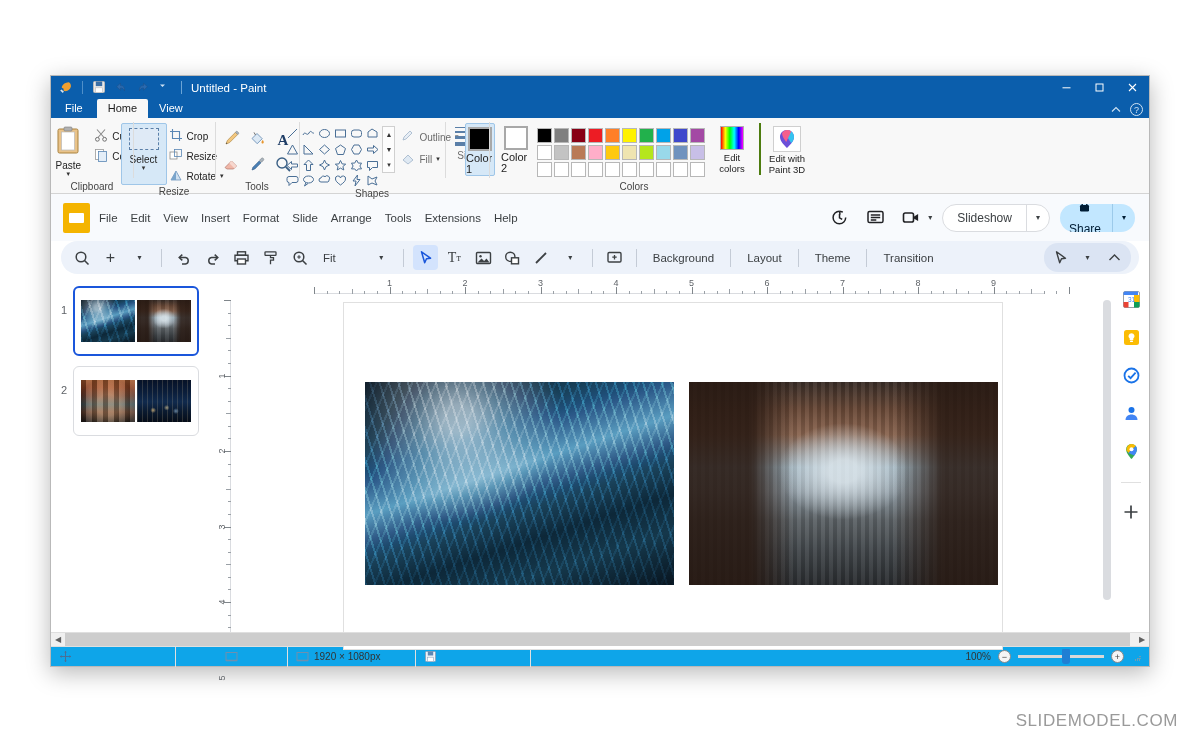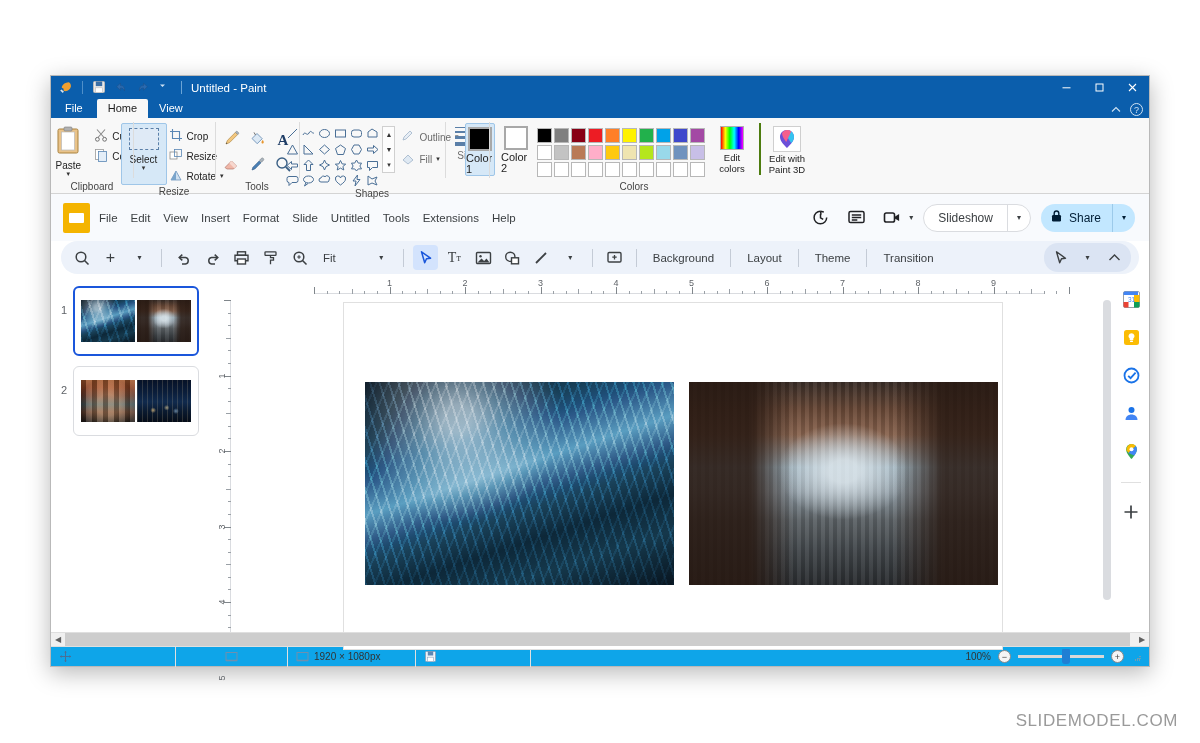--- a/index.html
+++ b/index.html
@@ -137,21 +137,21 @@
   .gs-header-right { margin-left:auto; display:flex; align-items:center; gap:10px; }
   .hdr-icon { width:26px; height:26px; display:flex; align-items:center; justify-content:center; }
   .slideshow-btn { display:flex; align-items:center; height:28px; border:1px solid #dadce0;
                    border-radius:14px; background:#fff; overflow:hidden; }
   .slideshow-btn .lbl { padding:0 14px; font-size:12px; color:#3c4043; }
   .slideshow-btn .divv { width:1px; height:28px; background:#dadce0; }
   .slideshow-btn .car { padding:0 9px; font-size:8px; color:#3c4043; }
   .share-btn { display:flex; align-items:center; height:28px; border-radius:14px;
                background:#c2e7ff; overflow:hidden; }
   .share-btn .lbl { padding:0 11px 0 9px; font-size:12px; color:#001d35;
-                    display:flex; align-items:center; gap:6px; }
+                    display:flex; align-items:center; gap:6px;flex-direction:column; }
   .share-btn .divv { width:1px; height:28px; background:#9ccaea; }
   .share-btn .car { padding:0 9px; font-size:8px; color:#001d35; }
 
   .gs-toolbar { height:33px; background:#edf2fa; border-radius:17px; margin:0 10px 4px 10px;
                 display:flex; align-items:center; padding:0 8px; gap:4px; flex:0 0 auto; }
   .tb-btn { height:25px; min-width:25px; display:flex; align-items:center; justify-content:center;
             border-radius:4px; color:#3c4043; font-size:12px; padding:0 3px; }
   .tb-btn.sel { background:#d3e3fd; }
   .tb-sepv { width:1px; height:18px; background:#c4cbd6; margin:0 5px; }
   .tb-text { font-size:11.5px; color:#3c4043; padding:0 7px; height:25px;
@@ -729,21 +729,21 @@
             <span class="inner"></span>
           </span>
         <div class="gs-titleblock">
           <div class="gs-menus" id="menubar">
               <span>File</span>
               <span>Edit</span>
               <span>View</span>
               <span>Insert</span>
               <span>Format</span>
               <span>Slide</span>
-              <span>Untitled</span>
+              <span>Arrange</span>
               <span>Tools</span>
               <span>Extensions</span>
               <span>Help</span>
             </div>
         </div>
 
         <div class="gs-header-right">
           <span class="hdr-icon">
             <svg width="19" height="19" viewBox="0 0 19 19">
                 <path d="M9.5 3.2a6.3 6.3 0 106.2 6.3" fill="none" stroke="#202124" stroke-width="1.5"></path>

